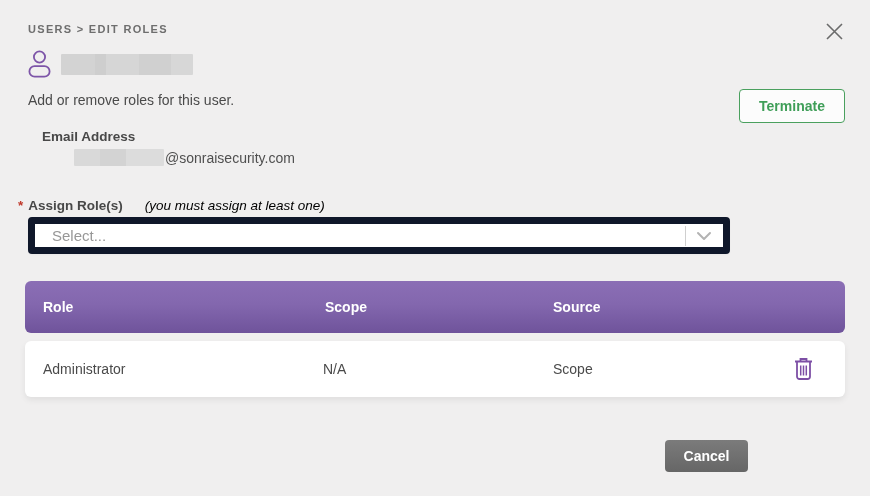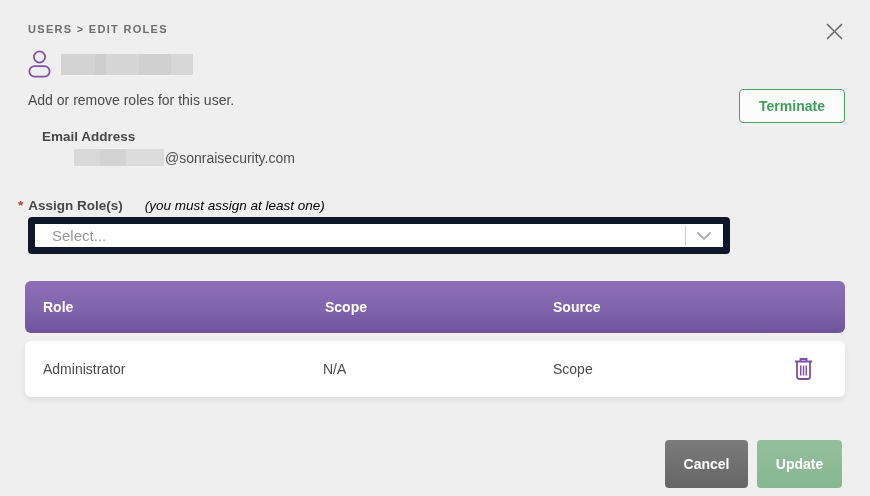--- a/index.html
+++ b/index.html
@@ -86,21 +86,21 @@
     box-shadow:0 3px 6px rgba(0,0,0,0.07);
   }
   .table-row .cell { position:absolute; top:50%; transform:translateY(-50%); font-size:14px; color:#4a4a4a; }
   .cell.c1 { left:18px; } .cell.c2 { left:298px; } .cell.c3 { left:528px; }
   .trash-btn {
     position:absolute; right:28px; top:50%; transform:translateY(-50%);
     background:none; border:none; cursor:pointer; padding:4px; line-height:0;
   }
 
   .footer-btn {
-    position:absolute; top:440px; height:48px;
+    position:absolute; top:440px; height:32px;
     border:none; border-radius:4px;
     color:#ffffff; font-size:14px; font-weight:600;
     font-family:"Liberation Sans", sans-serif;
     cursor:pointer;
   }
   .cancel-btn { left:665px; width:83px; background:linear-gradient(180deg,#7b7b7b,#666666); }
   .update-btn { left:757px; width:85px; background:linear-gradient(180deg,#93c09c,#86b78f); }
 </style>
 </head>
 <body>
@@ -159,15 +159,14 @@
       <svg width="19" height="23" viewBox="0 0 19 23">
         <path d="M6.5 3.5 V1.5 H12.5 V3.5" fill="none" stroke="#7d4fa5" stroke-width="1.8"></path>
         <path d="M1 4 H18" stroke="#7d4fa5" stroke-width="1.9"></path>
         <path d="M3 4.5 V19 a2.5 2.5 0 0 0 2.5 2.5 H13.5 A2.5 2.5 0 0 0 16 19 V4.5" fill="none" stroke="#7d4fa5" stroke-width="1.8"></path>
         <path d="M6.7 8 V18 M9.5 8 V18 M12.3 8 V18" stroke="#7d4fa5" stroke-width="1.5"></path>
       </svg>
     </button>
   </div>
 
   <button class="footer-btn cancel-btn">Cancel</button>
-  <button class="footer-btn update-btn">Update</button>
 
 </div>
 
 </body></html>

